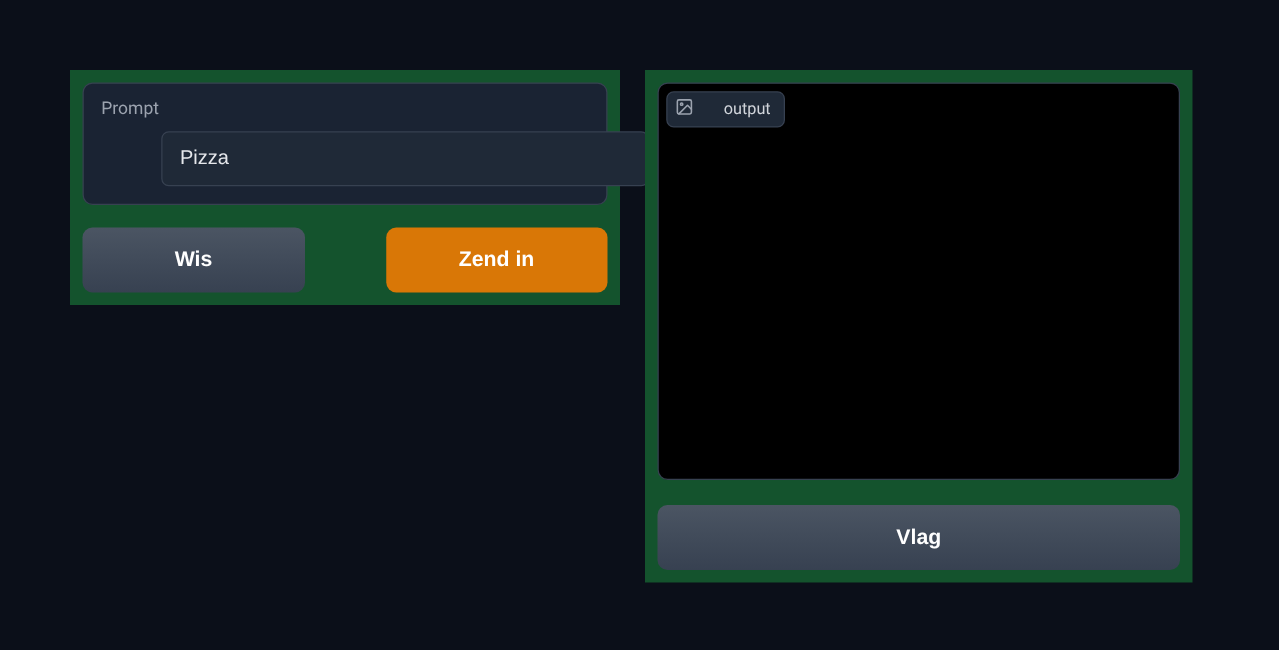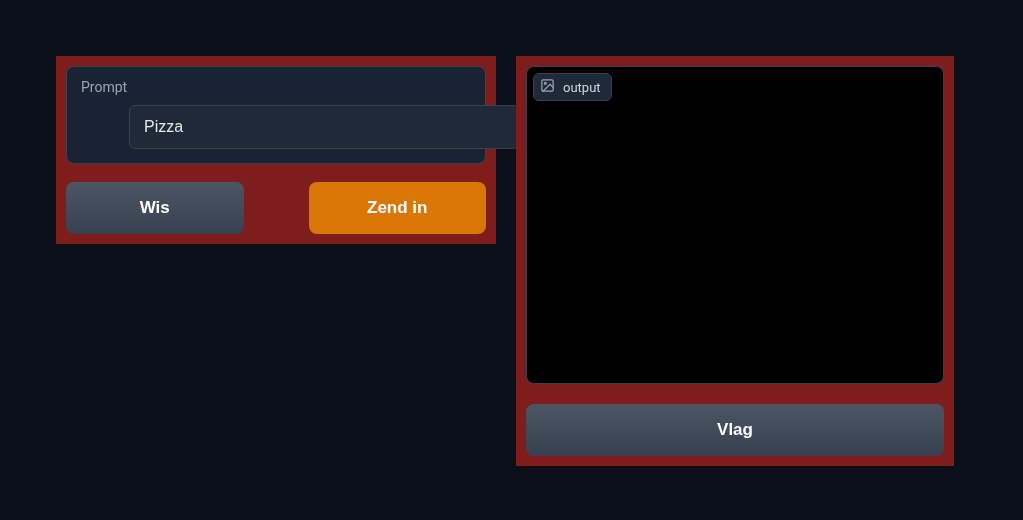--- a/index.html
+++ b/index.html
@@ -11,21 +11,21 @@
     height: 520px;
     overflow: hidden;
   }
   .layout {
     display: flex;
     gap: 20px;
     padding: 56px 56px 0 56px;
     align-items: flex-start;
   }
   .panel {
-    background: #7f1d1d;
+    background: #14532d;
     border-radius: 0;
     padding: 10px;
     flex: 1;
   }
   .left-panel { flex: 0 0 440px; }
   .right-panel { flex: 0 0 438px; }
   .input-group {
     background: #1a2333;
     border: 1px solid #374151;
     border-radius: 8px;
@@ -82,21 +82,21 @@
   }
   .output-tag {
     position: absolute;
     top: 6px;
     left: 6px;
     background: #1f2937;
     border: 1px solid #374151;
     border-radius: 6px;
     display: flex;
     align-items: center;
-    gap: 8px;
+    gap: 24px;
     padding: 4px 10px 4px 6px;
     font-size: 13px;
     color: #d1d5db;
   }
   .output-tag svg { width: 15px; height: 15px; stroke: #9ca3af; }
   .btn-flag {
     width: 100%;
     background: linear-gradient(to bottom, #4b5563, #374151);
     text-align: center;
   }

